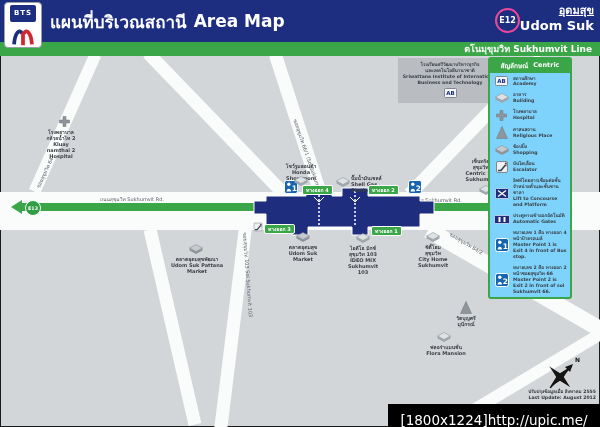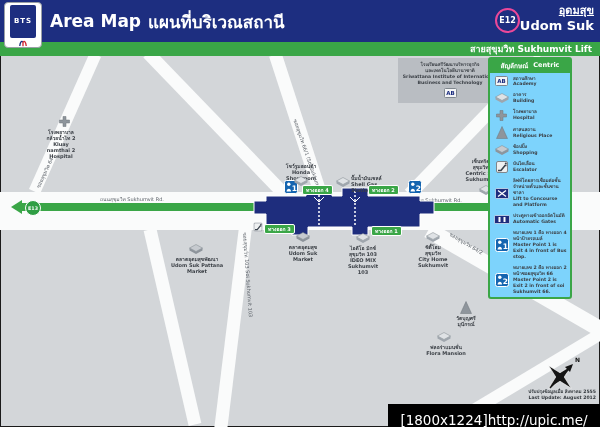--- a/index.html
+++ b/index.html
@@ -5,21 +5,21 @@
   html,body{margin:0;padding:0;background:#888;}
   .stage{position:relative;width:600px;height:427px;overflow:hidden;
     font-family:"DejaVu Sans","Liberation Sans",sans-serif;background:#d3d6d9;
     box-shadow:inset 0 0 0 1px #1a1a1a;}
   
   .hdr{position:absolute;top:0;left:0;right:0;height:42px;background:#1d2e80;z-index:40;}
   .hdr-green{position:absolute;top:42px;left:0;right:0;height:14px;background:#3aa647;z-index:40;
     text-align:right;padding-right:8px;box-sizing:border-box;font-size:9px;font-weight:bold;color:#fff;line-height:14px;}
   .logo{position:absolute;top:2px;left:4px;width:38px;height:46px;background:#fff;border-radius:4px;
     border:1px solid #9aa0a6;z-index:45;display:flex;flex-direction:column;align-items:center;padding-top:2px;box-sizing:border-box;}
-  .logo-bts{background:#1d2e80;color:#fff;font-size:7px;font-weight:bold;padding:12px 4px;border-radius:2px;letter-spacing:1px;line-height:9px;}
+  .logo-bts{background:#1d2e80;color:#fff;font-size:7px;font-weight:bold;padding:4px 4px;border-radius:2px;letter-spacing:1px;line-height:9px;}
   .title{position:absolute;left:50px;top:0;height:42px;display:flex;align-items:center;gap:7px;
     color:#fff;font-weight:bold;font-size:17px;z-index:41;}
   .code-badge{position:absolute;left:495px;top:8px;width:21px;height:21px;border-radius:50%;
     background:#1d2e80;border:2px solid #ec4899;color:#fff;font-size:8px;font-weight:bold;
     display:flex;align-items:center;justify-content:center;z-index:41;}
   .st-names{position:absolute;right:6px;top:4px;text-align:right;color:#fff;line-height:1.25;z-index:41;}
   .st-th{font-size:11px;font-weight:bold;text-decoration:underline;}
   .st-en{font-size:13px;font-weight:bold;}
   
   .map{position:absolute;top:56px;left:0;width:600px;height:371px;overflow:hidden;}
@@ -64,30 +64,30 @@
   <div class="hdr"></div>
   <div class="logo">
     <span class="logo-bts">BTS</span>
     <svg width="28" height="28" viewBox="0 0 28 28">
       <path d="M4,25 C5,12 10,7 13,13" stroke="#1d2e80" stroke-width="4.2" fill="none"></path>
       <path d="M24,25 C23,12 18,7 15,13" stroke="#d22630" stroke-width="4.2" fill="none"></path>
       <path d="M14,26 L14,12" stroke="#d22630" stroke-width="4.2"></path>
     </svg>
   </div>
   <div class="title">
+    <span>แผนที่บริเวณสถานี</span>
     <span>Area Map</span>
-    <span>แผนที่บริเวณสถานี</span>
   </div>
   <div class="code-badge">E12</div>
   <div class="st-names">
     <div class="st-th">อุดมสุข</div>
     <div class="st-en">Udom Suk</div>
   </div>
   <div class="hdr-green">
-    <span>สายสุขุมวิท Sukhumvit Lift</span>
+    <span>ตโนมุขุมวิท Sukhumvit Line</span>
   </div>
 
   <div class="map">
 
     <div class="road" style="left:0;top:136px;width:600px;height:38px;"></div>
     <div class="road" style="left:292px;top:-5px;width:13px;height:150px;transform:rotate(-18deg);"></div>
     <div class="road" style="left:211px;top:-31px;width:13px;height:200px;transform:rotate(-44deg);"></div>
     <div class="road" style="left:59px;top:-8px;width:12px;height:150px;transform:rotate(24deg);"></div>
     <div class="road" style="left:469px;top:-25px;width:13px;height:190px;transform:rotate(44deg);"></div>
     <div class="road" style="left:226px;top:172px;width:13px;height:210px;transform:rotate(7deg);"></div>

